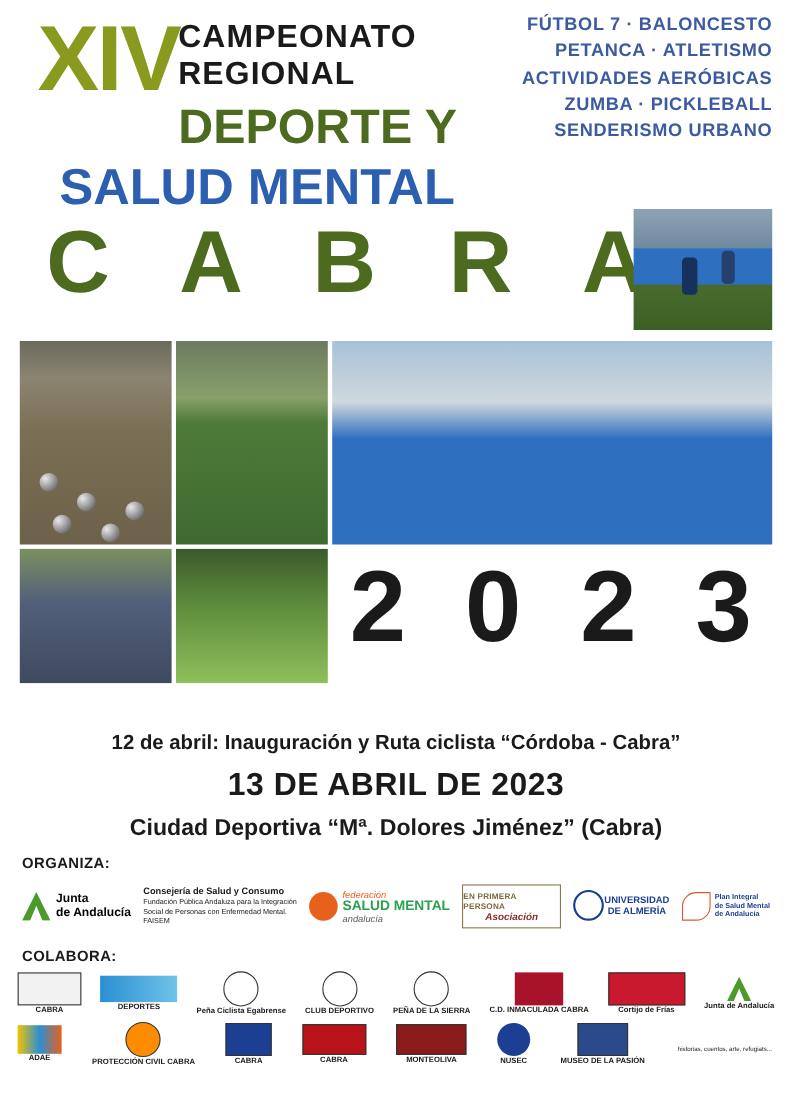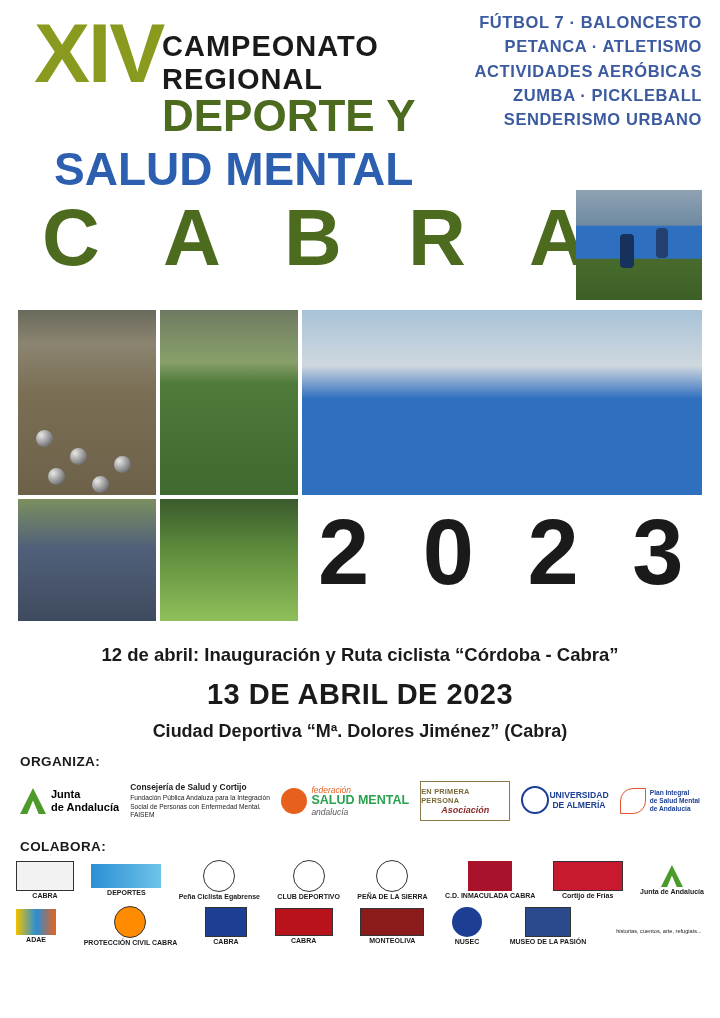--- a/index.html
+++ b/index.html
@@ -42,21 +42,20 @@
   }
   .camp-lines {
     position: absolute;
     left: 128px;
     top: 10px;
     font-size: 29px;
     font-weight: bold;
     color: #1a1a1a;
     letter-spacing: 1px;
     line-height: 1.15;
-    margin-top: 12px;
   }
   .deporte {
     position: absolute;
     left: 128px;
     top: 86px;
     font-size: 44px;
     font-weight: bold;
     color: #4c6b1f;
     letter-spacing: 0px;
     line-height: 1;
@@ -156,24 +155,24 @@
   .g-balon {
     position: absolute; left: 142px; top: 189px; width: 138px; height: 122px;
     background: linear-gradient(180deg,#3a5a2c 0%,#5c8a3c 40%,#8fbf5a 100%);
   }
   .year {
     position: absolute; left: 300px; top: 196px;
     font-size: 92px; font-weight: bold; letter-spacing: 14px; line-height: 1;
   }
 
   
-  .info { text-align: center; margin-top: 4px; }
+  .info { text-align: center; margin-top: 24px; }
   .line-date1 { font-size: 18.5px; font-weight: bold; color:#1a1a1a; }
   .line-date2 { font-size: 29px; font-weight: bold; color:#1a1a1a; margin-top: 12px; letter-spacing:0.5px;}
-  .line-place { font-size: 18px; font-weight: bold; color:#1a1a1a; margin-top: 10px; }
+  .line-place { font-size: 21px; font-weight: bold; color:#1a1a1a; margin-top: 10px; }
 
   
   .section-label {
     font-size: 13.5px; font-weight: bold; color:#1a1a1a;
     margin: 12px 0 6px 20px; letter-spacing: 0.4px;
   }
   .logo-row-1 {
     display: flex; align-items: center; justify-content: space-between;
     margin: 0 20px; gap: 6px; height: 52px;
   }
@@ -279,21 +278,21 @@
   <div class="logo junta">
     <div class="junta-mark"></div>
     <div class="junta-txt">
       <div>Junta</div>
       <div>de Andalucía</div>
     </div>
   </div>
 
   <div class="logo">
     <div class="cons-txt">
-      <b>Consejería de Salud y Cortijo</b>
+      <b>Consejería de Salud y Consumo</b>
       <span>Fundación Pública Andaluza para la Integración Social de Personas con Enfermedad Mental. FAISEM</span>
     </div>
   </div>
 
   <div class="logo fsm">
     <div class="fsm-mark"></div>
     <div class="fsm-txt">
       <div class="a">federación</div>
       <div class="b">SALUD MENTAL</div>
       <div class="c">andalucía</div>

